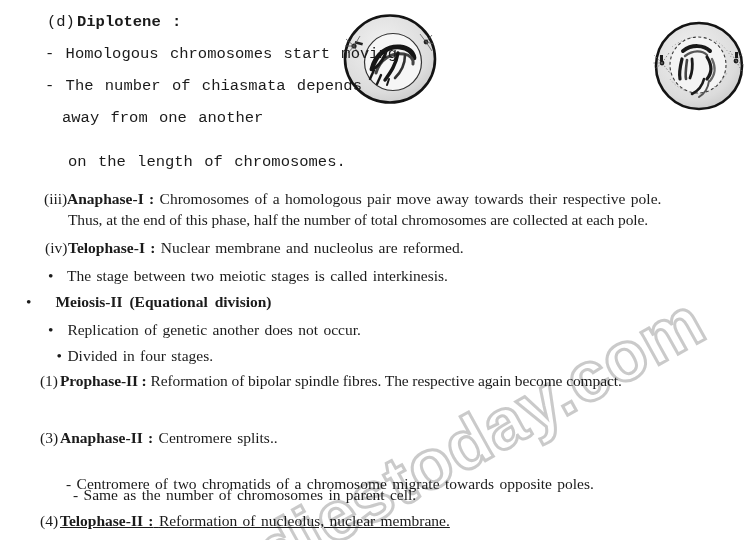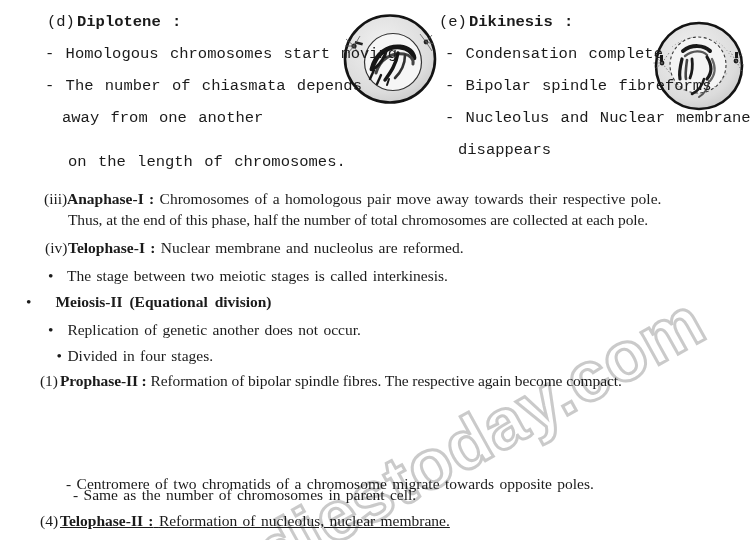--- a/index.html
+++ b/index.html
@@ -35,29 +35,20 @@
   <div class="col" style="left:45px;">
     <div class="cl" style="margin-left:2px;">
       <span class="numt">(d)</span><span class="bt">Diplotene :</span>
     </div>
     <div class="cl">- Homologous chromosomes start moving</div>
     <div class="cl">- The number of chiasmata depends</div>
     <div class="cl ind17">away from one another</div>
     <div class="cl ind21">on the length of chromosomes.</div>
   </div>
 
-  <div class="col" style="left:445px;">
-    <div class="cl" style="margin-left:-6px;">
-      <span class="numt">(e)</span><span class="bt">Dikinesis :</span>
-    </div>
-    <div class="cl">- Condensation complete</div>
-    <div class="cl">- Bipolar spindle fibreforms</div>
-    <div class="cl">- Nucleolus and Nuclear membrane</div>
-    <div class="cl ind13">disappears</div>
-  </div>
 
   <svg class="cell" style="left:342px;top:13px;" width="96" height="92" viewBox="0 0 96 92">
     <defs>
       <radialGradient id="g1" cx="42%" cy="36%" r="70%">
         <stop offset="0%" stop-color="#f1f1f1"></stop>
           <stop offset="75%" stop-color="#dcdcdc"></stop>
           <stop offset="100%" stop-color="#c9c9c9"></stop>
       </radialGradient>
     </defs>
     <ellipse cx="48" cy="46" rx="45" ry="43.5" fill="url(#g1)" stroke="#141414" stroke-width="2.6"></ellipse>
@@ -167,20 +158,24 @@
     <span class="blt">•</span>
     <span>Divided in four stages.</span>
   </div>
 
   <div class="row tight" style="top:371px;left:40px;">
     <span class="numd">(1)</span><span class="bt">Prophase-II :</span>
     <span>Reformation of bipolar spindle fibres. The respective again become compact.</span>
   </div>
 
 
+  <div class="row" style="top:428px;left:40px;">
+    <span class="numd">(3)</span><span class="bt">Anaphase-II :</span>
+    <span>Centromere splits..</span>
+  </div>
   <div class="row" style="top:474px;left:66px;">- Centromere of two chromatids of a chromosome migrate towards opposite poles.</div>
   <div class="row" style="top:485px;left:73px;">- Same as the number of chromosomes in parent cell.</div>
 
   <div class="row" style="top:511px;left:40px;text-decoration:underline;">
     <span class="numd">(4)</span><span class="bt">Telophase-II :</span>
     <span>Reformation of nucleolus, nuclear membrane.</span>
   </div>
 
 </div>
 

